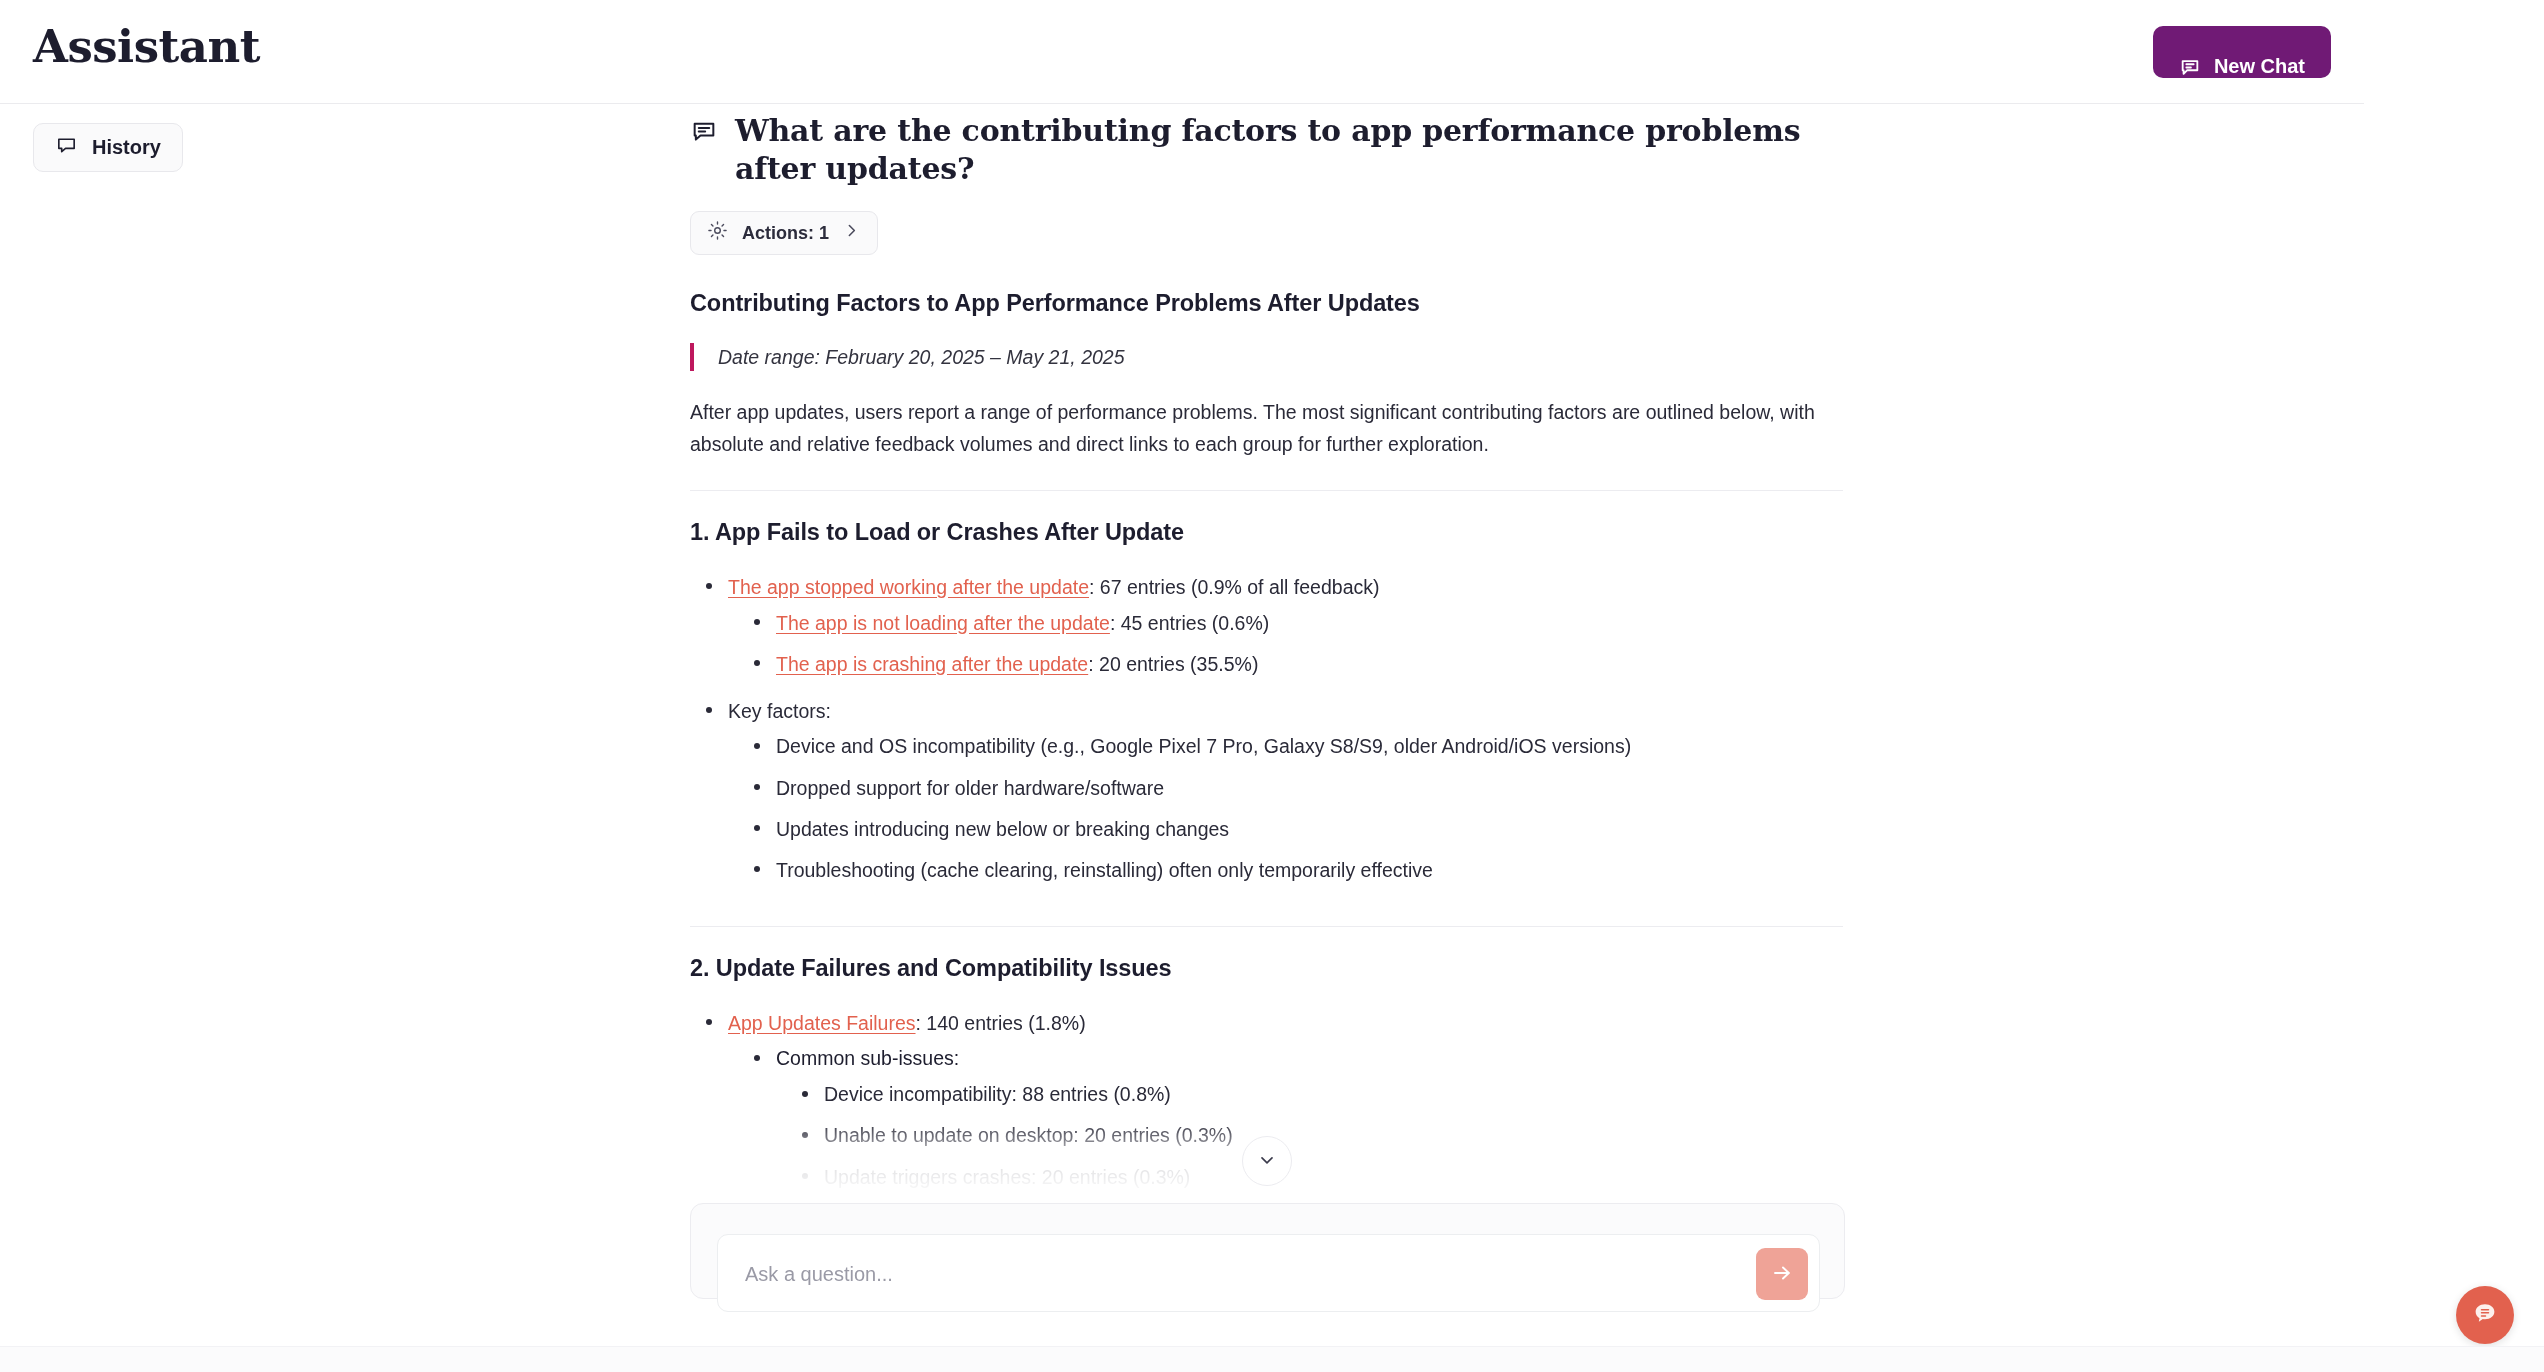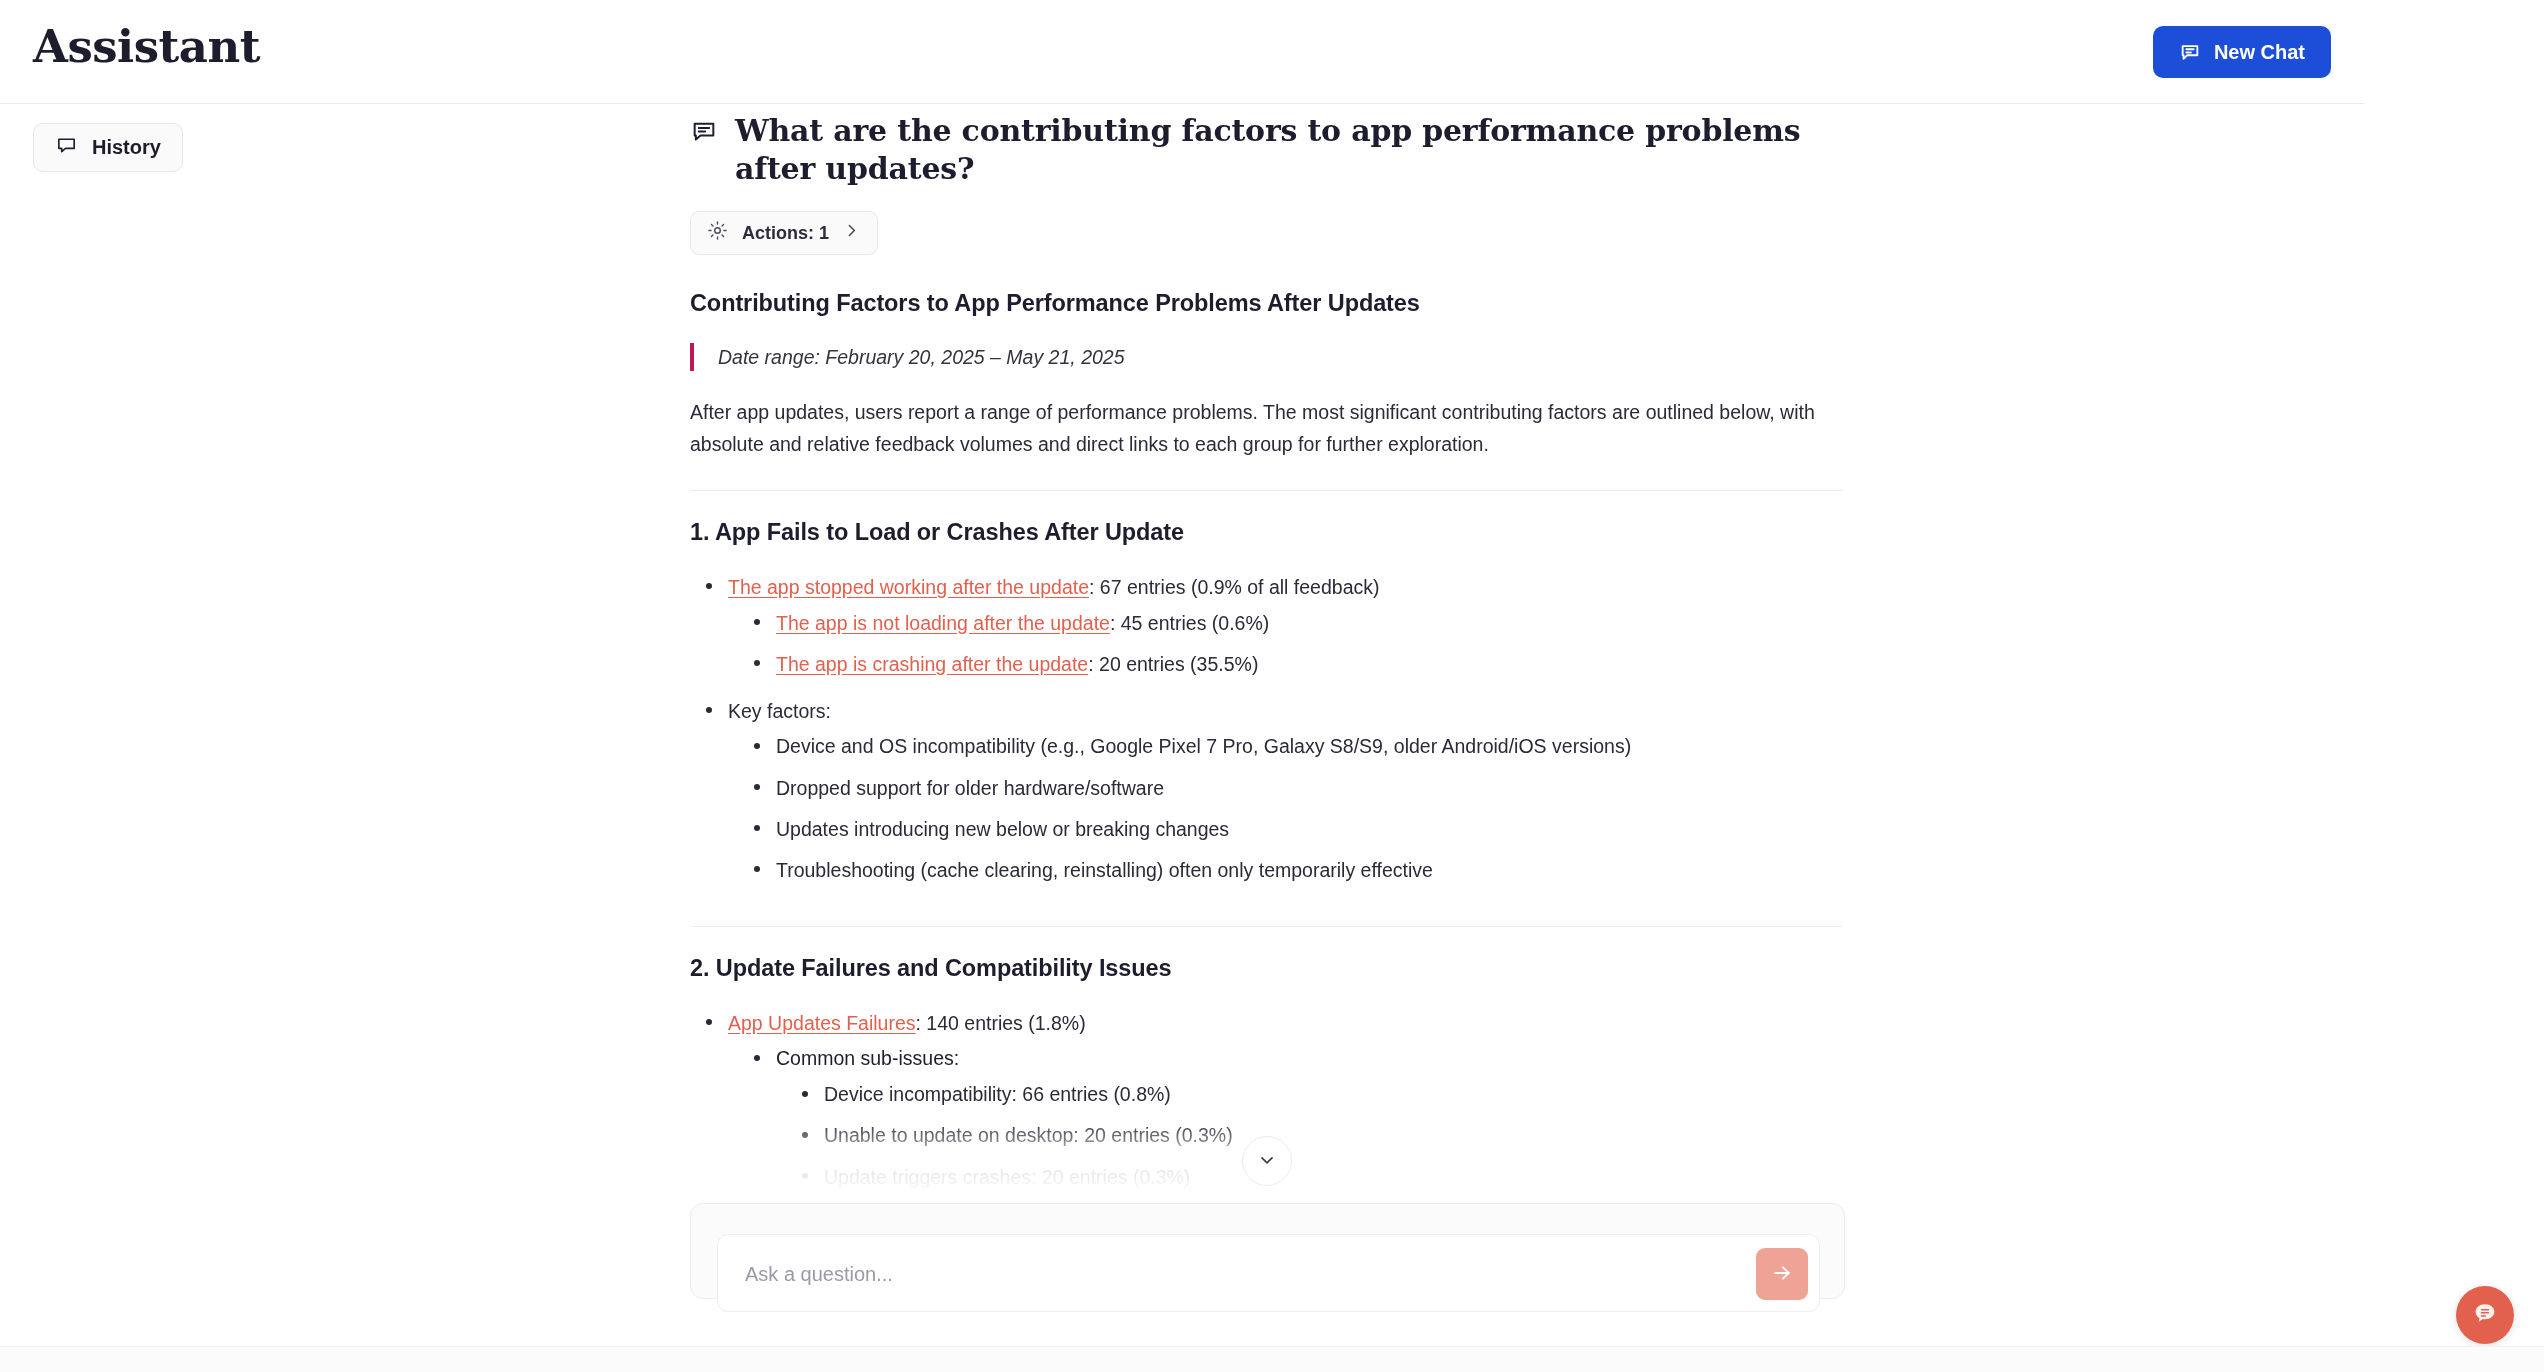--- a/index.html
+++ b/index.html
@@ -23,23 +23,23 @@
     position: absolute; left: 33px; top: 20px;
     font-family: "DejaVu Serif", "Liberation Serif", serif;
     font-weight: 700;
     font-size: 45px;
     letter-spacing: -0.5px;
     color: #1d1d2e;
   }
   .new-chat-btn {
     position: absolute; right: 33px; top: 26px;
     height: 52px;
-    display: flex; align-items: center; gap: 13px;
+    display: flex; align-items: flex-end; gap: 13px;
     padding: 0 26px;
-    background: #1d4ed8;
+    background: #701a75;
     color: #fff;
     border: none; border-radius: 10px;
     font-family: "Liberation Sans", sans-serif;
     font-size: 20px; font-weight: 700;
     cursor: pointer;
   }
   .new-chat-btn svg { display: block; }
 
   
   .history-btn {
@@ -327,21 +327,21 @@
     
     <div class="sec-title">2. Update Failures and Compatibility Issues</div>
 
     <ul class="lvl1">
       <li>
         <a class="dlink">App Updates Failures</a><span>: 140 entries (1.8%)</span>
         <ul class="lvl2">
           <li>
             <span class="bold">Common sub-issues:</span>
             <ul class="lvl3">
-              <li>Device incompatibility: 66 entries (0.8%)</li>
+              <li>Device incompatibility: 88 entries (0.8%)</li>
               <li>Unable to update on desktop: 20 entries (0.3%)</li>
               <li>Update triggers crashes: 20 entries (0.3%)</li>
               <li>Android-specific update failures: 13 entries (0.2%)</li>
             </ul>
           </li>
         </ul>
       </li>
     </ul>
 
   </div>

